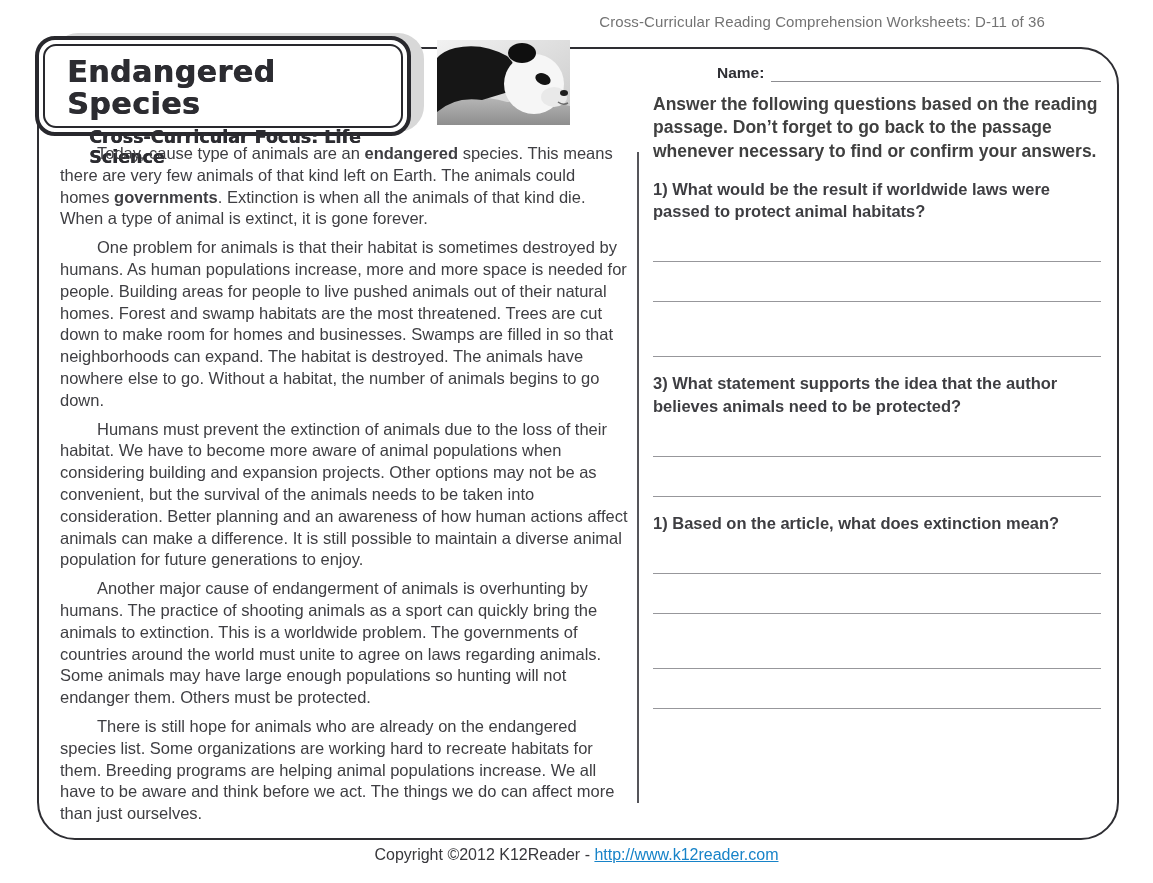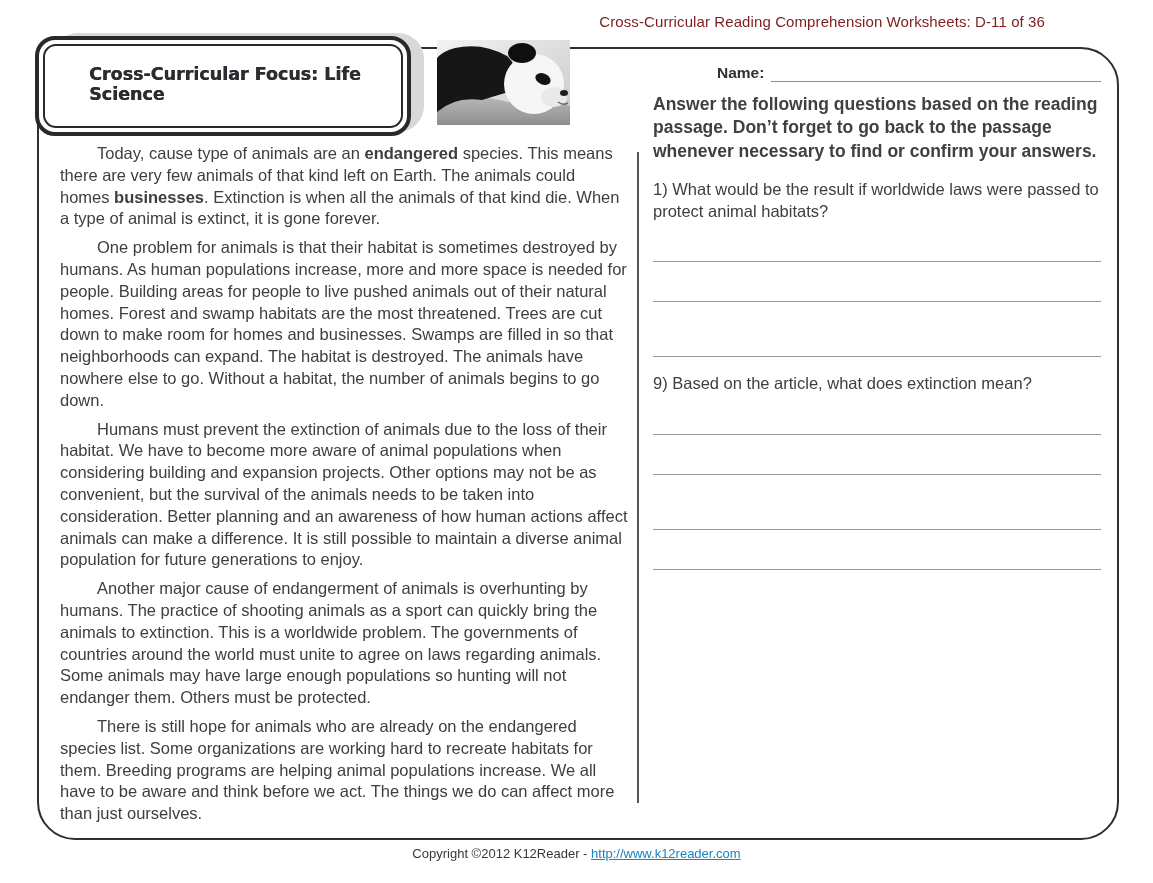--- a/index.html
+++ b/index.html
@@ -2,21 +2,21 @@
 <html><head>
 <meta charset="utf-8">
 <style>
   html,body { margin:0; padding:0; background:#ffffff; }
   body {
     width:1153px; height:883px; position:relative; overflow:hidden;
     font-family:"Liberation Sans", sans-serif; color:#3e3e42;
   }
   .page-header {
     position:absolute; top:13px; right:108px;
-    font-size:15px; color:#7f1d1d; letter-spacing:0.1px;
+    font-size:15px; color:#737373; letter-spacing:0.1px;
   }
   .sheet-border {
     position:absolute; left:37px; top:47px; width:1082px; height:793px;
     border:2px solid #2e2e33; border-radius:38px; box-sizing:border-box;
     background:#ffffff;
   }
   .title-shadow {
     position:absolute; left:52px; top:33px; width:372px; height:99px;
     background:#d8d8d8; border-radius:26px;
   }
@@ -52,39 +52,40 @@
     border-left:2px solid #55555a;
   }
   .right-col { position:absolute; left:653px; top:64px; width:448px; }
   .name-row { display:flex; align-items:flex-start; padding-left:64px; margin-bottom:11px; }
   .name-label { font-size:15.5px; font-weight:bold; color:#2f2f34; white-space:nowrap; }
   .name-line { flex:1; margin-left:7px; height:17px; border-bottom:1.5px solid #8d8d91; }
   .instructions {
     font-size:17.5px; font-weight:bold; line-height:1.33; color:#404040;
     margin:0 0 4px 0;
   }
-  .question-block { margin-top:15px; }
+  .question-block { margin-top:15px;font-weight:bold; }
   .question-text { font-size:16.5px; line-height:1.35; margin:0; color:#3e3e42; }
   .answer-line { height:39px; border-bottom:1.5px solid #97979b; }
   .footer {
     position:absolute; left:0; width:1153px; top:846px; text-align:center;
-    font-size:13px; color:#38383c;
+    font-size:16px; color:#38383c;
   }
   .footer a { color:#1783c8; text-decoration:underline; }
 </style>
 </head>
 <body>
 
 <div class="page-header">Cross-Curricular Reading Comprehension Worksheets: D-11 of 36</div>
 
 <div class="sheet-border"></div>
 
 <div class="title-shadow"></div>
 <div class="title-box">
   <div class="title-inner">
+    <div class="title">Endangered Species</div>
     <div class="subtitle">Cross-Curricular Focus: Life Science</div>
   </div>
 </div>
 
 <svg class="panda" viewBox="0 0 133 85" preserveAspectRatio="none">
   <defs>
     <linearGradient id="pbg" x1="0" y1="0" x2="1" y2="1">
       <stop offset="0" stop-color="#f2f2f2"></stop>
       <stop offset="1" stop-color="#c9c9c9"></stop>
     </linearGradient>
@@ -98,21 +99,21 @@
   <path d="M0,0 L0,72 Q18,56 45,60 L78,50 Q84,28 70,16 Q45,2 18,8 Q6,11 0,18 Z" fill="#161616"></path>
   <circle cx="97" cy="44" r="30" fill="#f6f6f6"></circle>
   <ellipse cx="85" cy="13" rx="14" ry="10" fill="#0f0f0f"></ellipse>
   <ellipse cx="106" cy="39" rx="8" ry="5.5" fill="#141414" transform="rotate(24 106 39)"></ellipse>
   <ellipse cx="117" cy="57" rx="13" ry="10" fill="#e9e9e9"></ellipse>
   <ellipse cx="127" cy="53" rx="4" ry="3" fill="#1d1d1d"></ellipse>
   <path d="M121,62 q5,4 10,1" stroke="#6a6a6a" stroke-width="1.5" fill="none"></path>
 </svg>
 
 <div class="passage">
-    <p class="para"><span>Today, cause type of animals are an </span><span class="b">endangered</span><span> species. This means there are very few animals of that kind left on Earth. The animals could homes </span><span class="b">businesses</span><span>. Extinction is when all the animals of that kind die. When a type of animal is extinct, it is gone forever.</span></p>
+    <p class="para"><span>Today, cause type of animals are an </span><span class="b">endangered</span><span> species. This means there are very few animals of that kind left on Earth. The animals could homes </span><span class="b">governments</span><span>. Extinction is when all the animals of that kind die. When a type of animal is extinct, it is gone forever.</span></p>
     <p class="para"><span>One problem for animals is that their habitat is sometimes destroyed by humans. As human populations increase, more and more space is needed for people. Building areas for people to live pushed animals out of their natural homes. Forest and swamp habitats are the most threatened. Trees are cut down to make room for homes and businesses. Swamps are filled in so that neighborhoods can expand. The habitat is destroyed. The animals have nowhere else to go. Without a habitat, the number of animals begins to go down.</span></p>
     <p class="para"><span>Humans must prevent the extinction of animals due to the loss of their habitat. We have to become more aware of animal populations when considering building and expansion projects. Other options may not be as convenient, but the survival of the animals needs to be taken into consideration. Better planning and an awareness of how human actions affect animals can make a difference. It is still possible to maintain a diverse animal population for future generations to enjoy.</span></p>
     <p class="para"><span>Another major cause of endangerment of animals is overhunting by humans. The practice of shooting animals as a sport can quickly bring the animals to extinction. This is a worldwide problem. The governments of countries around the world must unite to agree on laws regarding animals. Some animals may have large enough populations so hunting will not endanger them. Others must be protected.</span></p>
     <p class="para"><span>There is still hope for animals who are already on the endangered species list. Some organizations are working hard to recreate habitats for them. Breeding programs are helping animal populations increase. We all have to be aware and think before we act. The things we do can affect more than just ourselves.</span></p>
   </div>
 
 <div class="divider"></div>
 
 <div class="right-col">
   <div class="name-row">
@@ -123,21 +124,26 @@
   <div>
       <div class="question-block">
         <p class="question-text">1) What would be the result if worldwide laws were passed to protect animal habitats?</p>
         <div class="answer-line"></div>
         <div class="answer-line"></div>
       </div>
       <div class="question-block">
         <div class="answer-line"></div>
       </div>
       <div class="question-block">
-        <p class="question-text">9) Based on the article, what does extinction mean?</p>
+        <p class="question-text">3) What statement supports the idea that the author believes animals need to be protected?</p>
+        <div class="answer-line"></div>
+        <div class="answer-line"></div>
+      </div>
+      <div class="question-block">
+        <p class="question-text">1) Based on the article, what does extinction mean?</p>
         <div class="answer-line"></div>
         <div class="answer-line"></div>
       </div>
       <div class="question-block">
         <div class="answer-line"></div>
         <div class="answer-line"></div>
       </div>
     </div>
 </div>
 

